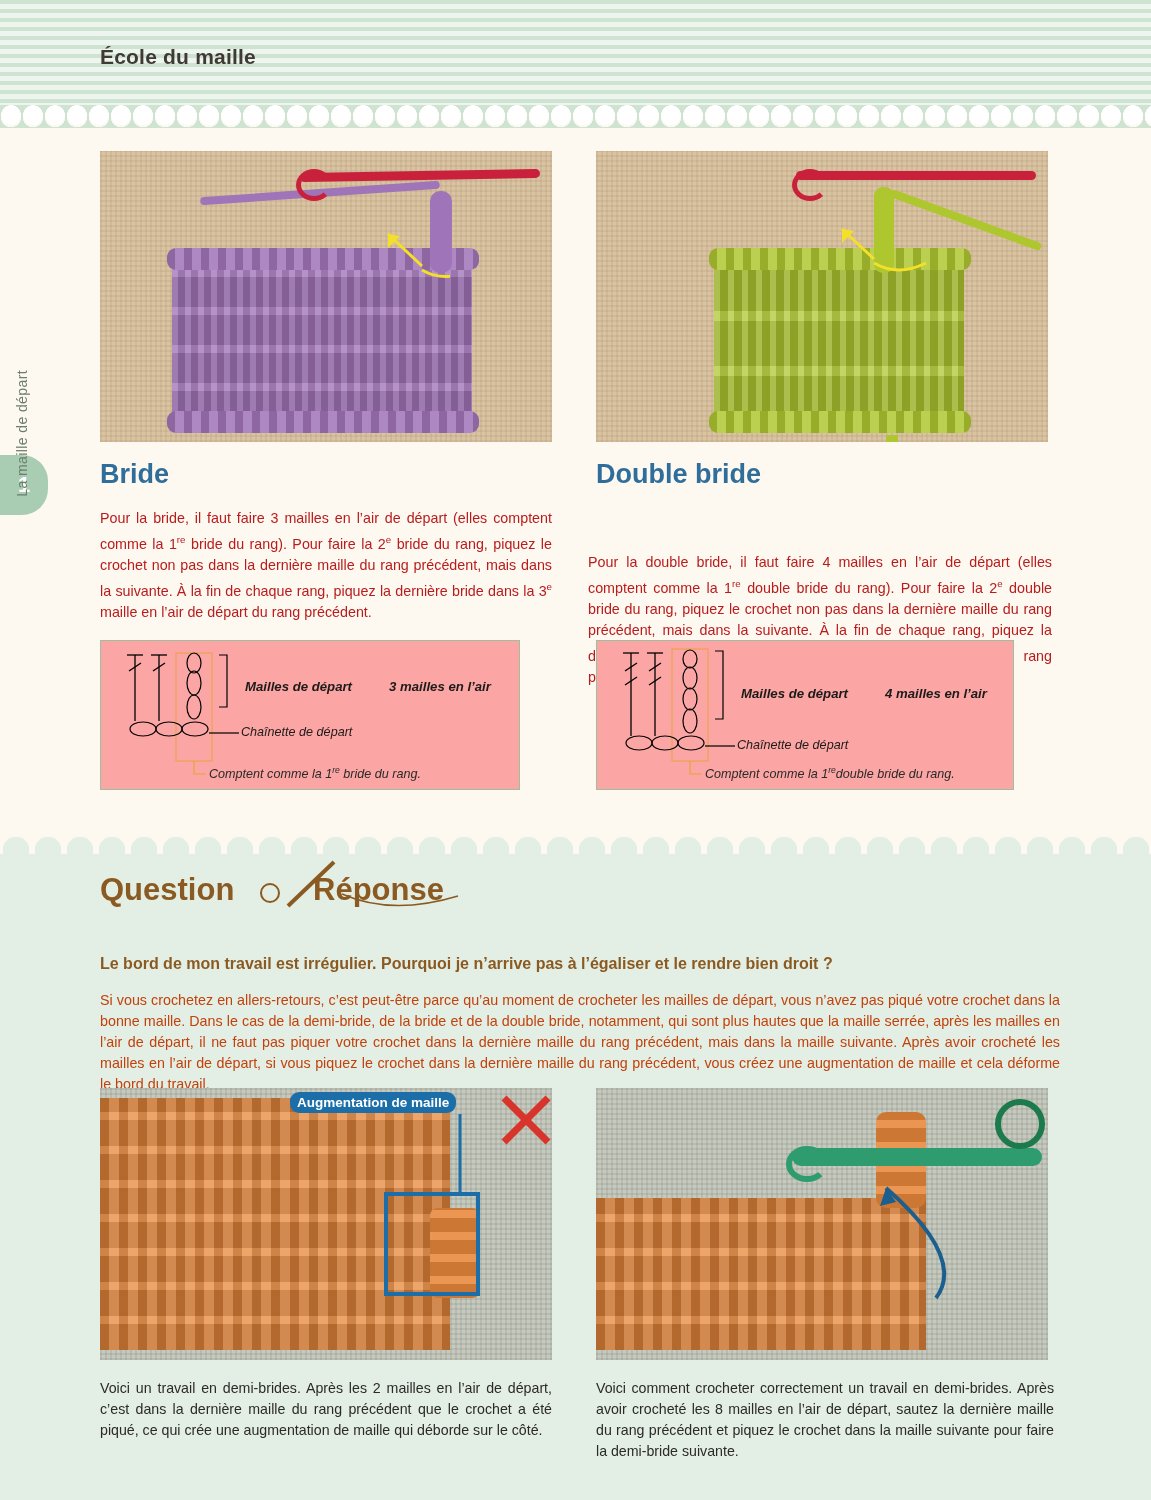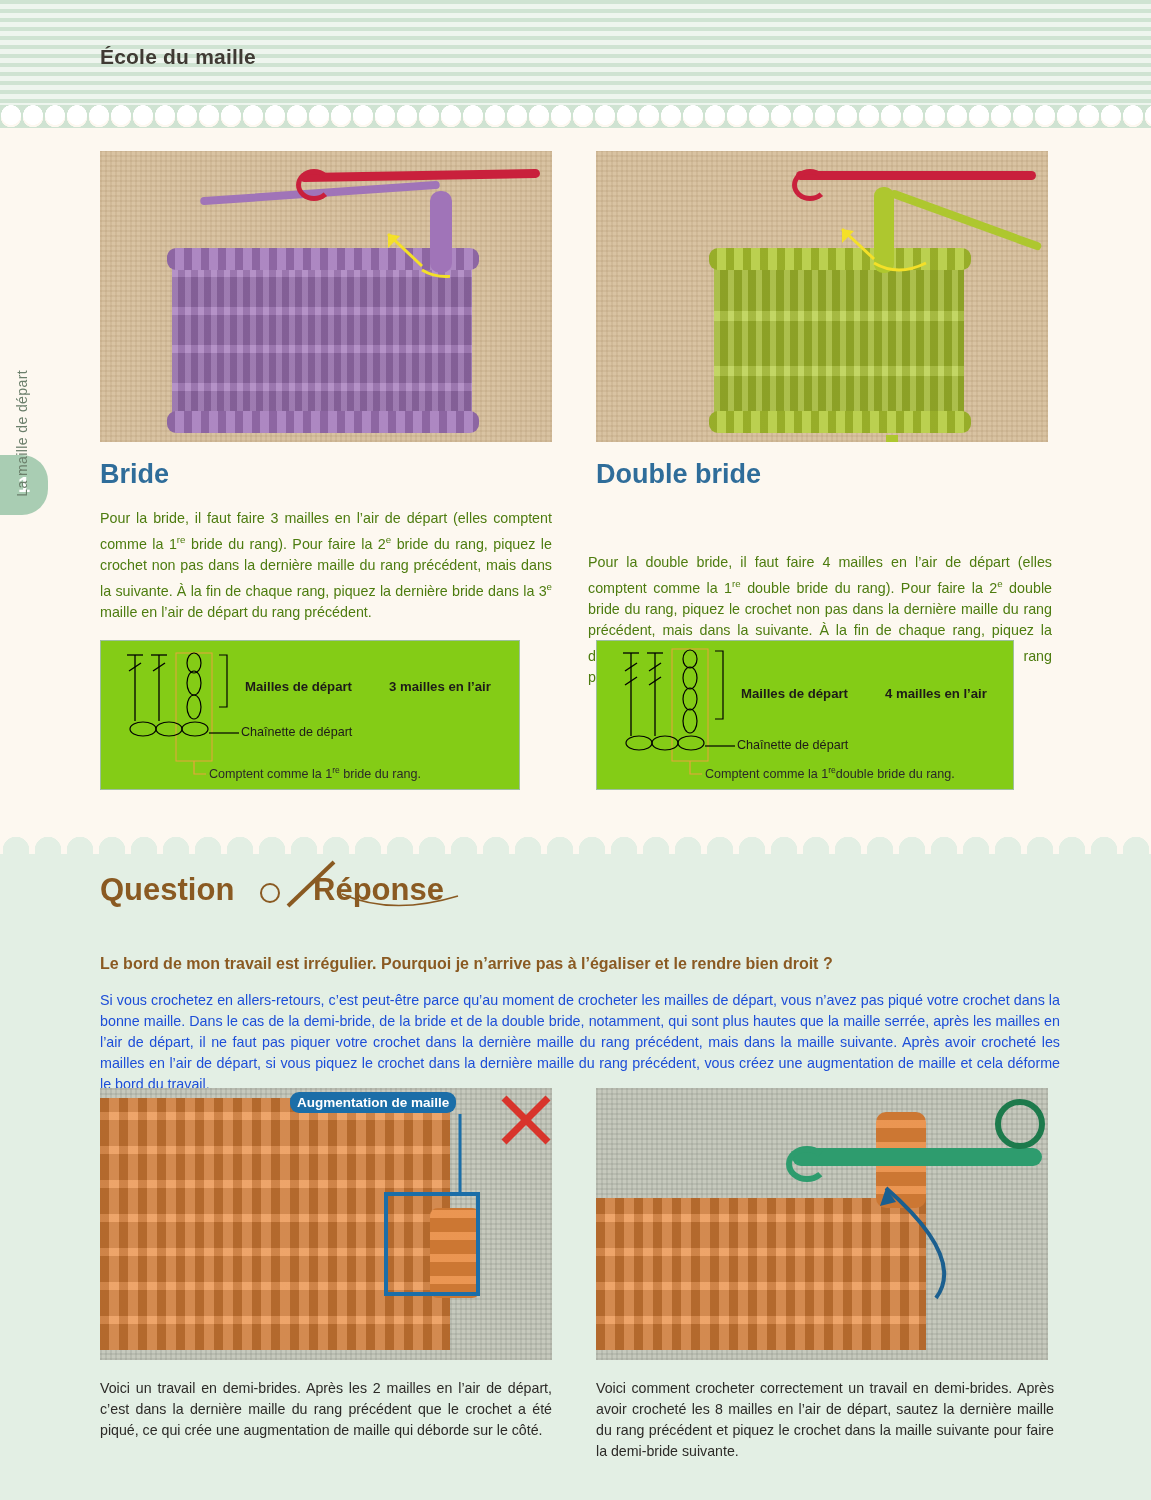--- a/index.html
+++ b/index.html
@@ -70,25 +70,25 @@
       repeating-linear-gradient(90deg, rgba(110,115,105,.16) 0 2px, rgba(255,255,255,0) 2px 5px),
       repeating-linear-gradient(0deg, rgba(110,115,105,.16) 0 2px, rgba(255,255,255,0) 2px 5px),
       #c6c9bd;
   }
   .swatch{position:absolute;border-radius:4px;}
   
   h2.sec{
     position:absolute;margin:0;font-size:27px;color:#2f6d9a;font-weight:bold;
   }
   .body-text{
-    position:absolute;font-size:14.3px;line-height:21px;color:#4d7c0f;text-align:justify;
+    position:absolute;font-size:14.3px;line-height:21px;color:#b91c1c;text-align:justify;
   }
   
   .diagram-box{
-    position:absolute;border:1px solid #9dbf9d;background:#84cc16;
+    position:absolute;border:1px solid #9dbf9d;background:#fca5a5;font-style:italic;
   }
   .diag-label{position:absolute;font-size:13.2px;color:#1d1b18;font-weight:bold;}
   .diag-small{position:absolute;font-size:12.6px;color:#1d1b18;}
   .diag-small-o{position:absolute;font-size:12.6px;color:#2a2a28;}
   
   .qr-band{
     position:absolute;left:0;top:828px;width:1151px;height:672px;background:#e3efe4;
   }
   .qr-scallop{
     position:absolute;left:0;top:826px;width:1151px;height:28px;
@@ -104,21 +104,21 @@
   }
   .qr-title2{
     position:absolute;left:313px;top:872px;font-size:31px;font-weight:bold;color:#8a5a22;
   }
   .qr-question{
     position:absolute;left:100px;top:955px;width:960px;
     font-size:16px;font-weight:bold;color:#8a5a22;
   }
   .qr-answer{
     position:absolute;left:100px;top:990px;width:960px;
-    font-size:14.3px;line-height:21px;color:#1d4ed8;text-align:justify;
+    font-size:14.3px;line-height:21px;color:#c2410c;text-align:justify;
   }
   .caption{
     position:absolute;font-size:14.2px;line-height:21px;color:#2c2a27;text-align:justify;
   }
   sup{font-size:.68em;vertical-align:super;}
 </style>
 </head>
 <body>
 
 <div class="top-band"></div>

